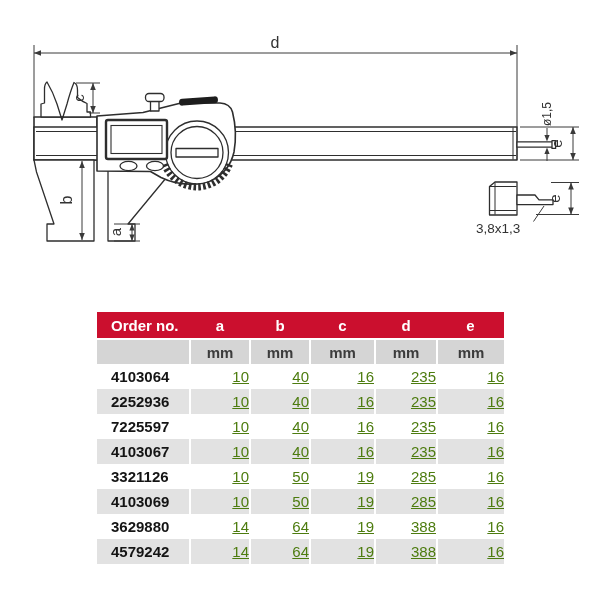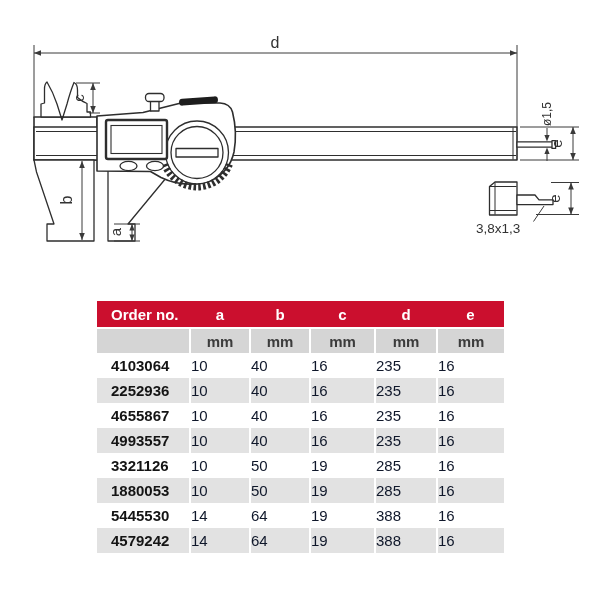--- a/index.html
+++ b/index.html
@@ -12,37 +12,37 @@
   .part{fill:#fff;stroke:var(--line,#2e2e2e);stroke-width:1.6;stroke-linejoin:round;}
   .part-thin{fill:#fff;stroke:var(--line,#2e2e2e);stroke-width:1.3;stroke-linejoin:round;}
   .edge{fill:none;stroke:var(--line,#2e2e2e);stroke-width:1;}
   .dim{fill:none;stroke:#3a3a3a;stroke-width:1;}
   .arr{fill:#3a3a3a;stroke:none;}
   .dimtext{fill:#333;font-family:"Liberation Sans",sans-serif;}
   .knurl{fill:none;stroke:var(--line,#2e2e2e);stroke-width:7;stroke-dasharray:2.6 2.2;}
   .darkbar{fill:#1d1d1d;stroke:none;}
 
   
-  .spec-table-wrap{position:absolute;left:97px;top:301px;width:407px;}
+  .spec-table-wrap{position:absolute;left:97px;top:312px;width:407px;}
   table.spec{border-collapse:collapse;table-layout:fixed;width:407px;
              font-family:"Liberation Sans",sans-serif;font-size:15px;}
   table.spec col.c0{width:93px;} table.spec col.c1{width:60px;}
   table.spec col.c2{width:60px;} table.spec col.c3{width:65px;}
   table.spec col.c4{width:62px;} table.spec col.c5{width:67px;}
   tr.hdr th{background:var(--red,#cb0f2e);color:var(--hdr-text,#fff);font-weight:bold;
             height:26px;padding:0;border:none;border-bottom:2px solid #fff;}
   tr.hdr th.order{text-align:left;padding-left:14px;}
   tr.hdr th.col-h{text-align:center;}
   tr.units td{background:var(--units-gray,#d5d5d5);height:24px;padding:0;
               font-weight:bold;color:#3c3c3c;text-align:center;}
   tbody td{height:25px;padding:0;}
   tbody tr:nth-child(even) td{background:var(--row-gray,#e2e2e2);}
   tbody tr:nth-child(odd) td{background:#fff;}
   td.ord{font-weight:bold;color:#141414;text-align:left;padding-left:14px;margin-top:27px;}
-  td.val{color:#0f172a;text-align:left;}
+  td.val{color:#4d7c0f;text-align:right;text-decoration:underline;}
   tr.units td + td, tbody td + td{border-left:2px solid #fff;text-align:center;}
 </style>
 </head>
 <body>
 
 <div class="stage">
 
   <svg class="drawing" width="600" height="280" viewBox="0 0 600 280">
 
     <g>
@@ -184,53 +184,53 @@
           </tr>
           <tr>
             <td class="ord">2252936</td>
             <td class="val">10</td>
             <td class="val">40</td>
             <td class="val">16</td>
             <td class="val">235</td>
             <td class="val">16</td>
           </tr>
           <tr>
-            <td class="ord">4655867</td>
-            <td class="val">10</td>
-            <td class="val">40</td>
-            <td class="val">16</td>
-            <td class="val">235</td>
-            <td class="val">16</td>
-          </tr>
-          <tr>
-            <td class="ord">4993557</td>
+            <td class="ord">7225597</td>
+            <td class="val">10</td>
+            <td class="val">40</td>
+            <td class="val">16</td>
+            <td class="val">235</td>
+            <td class="val">16</td>
+          </tr>
+          <tr>
+            <td class="ord">4103067</td>
             <td class="val">10</td>
             <td class="val">40</td>
             <td class="val">16</td>
             <td class="val">235</td>
             <td class="val">16</td>
           </tr>
           <tr>
             <td class="ord">3321126</td>
             <td class="val">10</td>
             <td class="val">50</td>
             <td class="val">19</td>
             <td class="val">285</td>
             <td class="val">16</td>
           </tr>
           <tr>
-            <td class="ord">1880053</td>
+            <td class="ord">4103069</td>
             <td class="val">10</td>
             <td class="val">50</td>
             <td class="val">19</td>
             <td class="val">285</td>
             <td class="val">16</td>
           </tr>
           <tr>
-            <td class="ord">5445530</td>
+            <td class="ord">3629880</td>
             <td class="val">14</td>
             <td class="val">64</td>
             <td class="val">19</td>
             <td class="val">388</td>
             <td class="val">16</td>
           </tr>
           <tr>
             <td class="ord">4579242</td>
             <td class="val">14</td>
             <td class="val">64</td>

